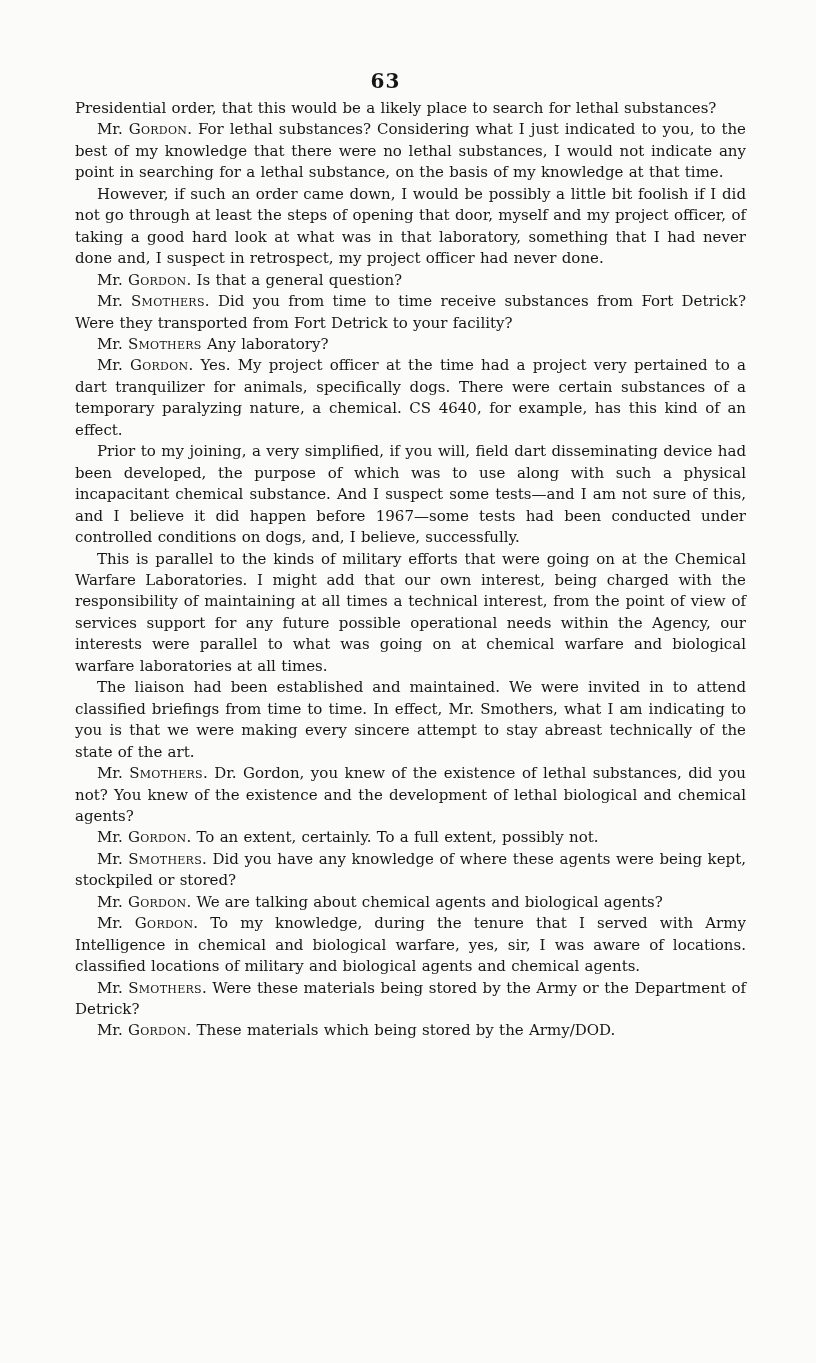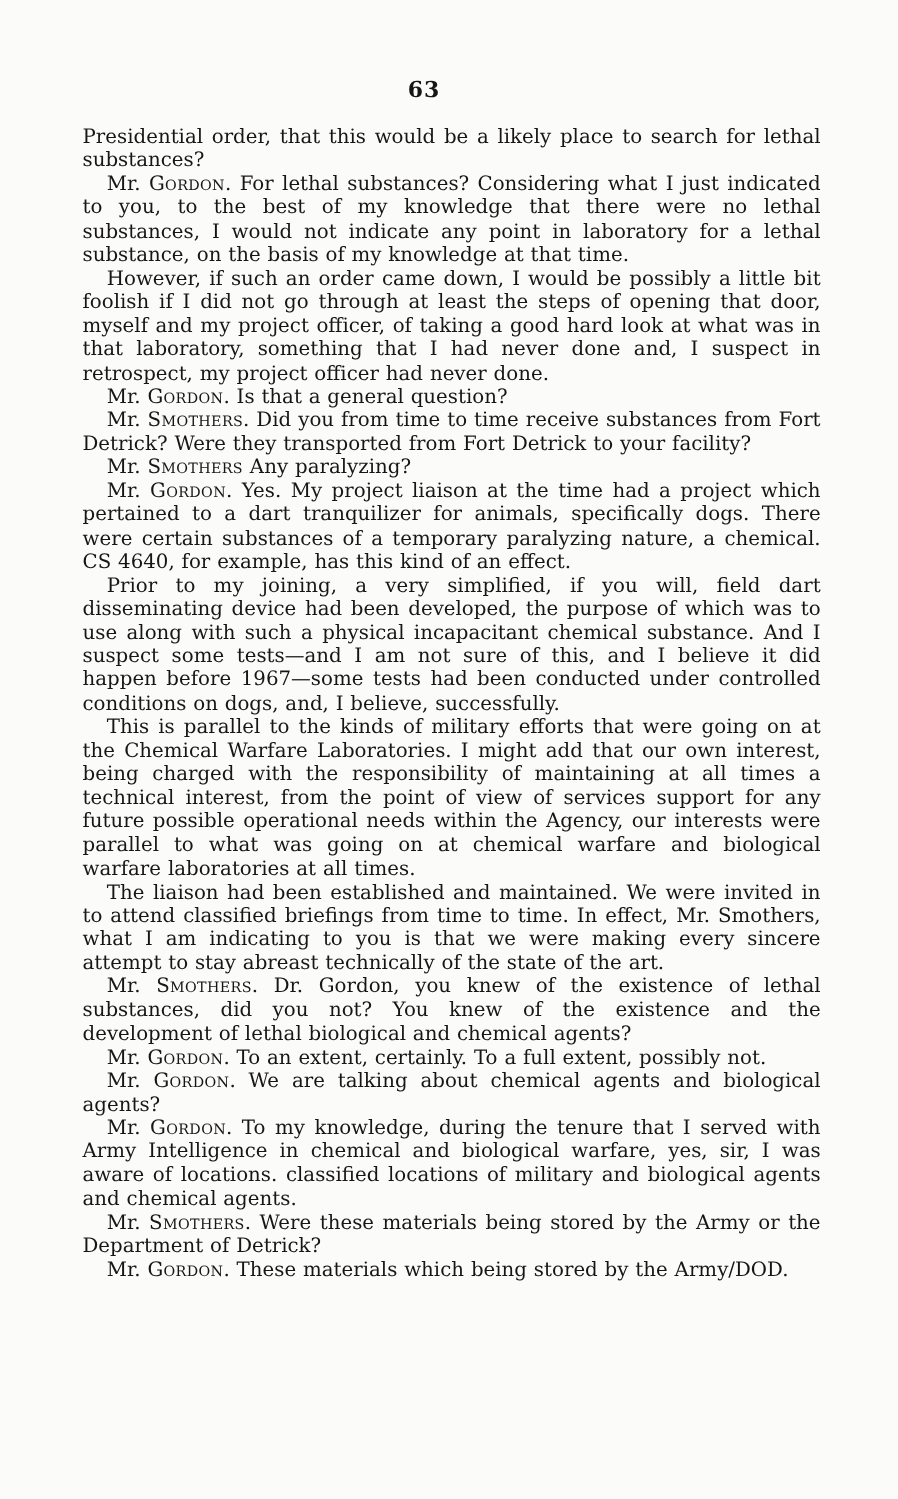--- a/index.html
+++ b/index.html
@@ -27,23 +27,23 @@
     left: 0;
     width: 100%;
     text-align: center;
     font-size: 20px;
     font-weight: bold;
     letter-spacing: 1px;
   }
   .page-body {
     position: absolute;
     left: 75px;
-    top: 114px;
+    top: 98px;
     width: 671px;
-    font-size: 18px;
+    font-size: 15px;
     line-height: 21.45px;
     text-align: justify;
     text-justify: inter-word;
   }
   p.para {
     margin: 0;
     padding: 0;
     text-indent: 22px;
     word-spacing: 0.5px;
   }
@@ -56,29 +56,30 @@
     margin-top: 28px;
   }
 </style>
 </head>
 <body>
 
 <div class="sheet">
   <div class="page-number">63</div>
   <div class="page-body">
       <p class="para no-indent"><span>Presidential order, that this would be a likely place to search for lethal substances?</span></p>
-      <p class="para"><span>Mr.</span> <span class="speaker-name">Gordon</span>. <span>For lethal substances? Considering what I just indicated to you, to the best of my knowledge that there were no lethal substances, I would not indicate any point in laboratory for a lethal substance, on the basis of my knowledge at that time.</span></p>
+      <p class="para"><span>Mr.</span> <span class="speaker-name">Gordon</span>. <span>For lethal substances? Considering what I just indicated to you, to the best of my knowledge that there were no lethal substances, I would not indicate any point in searching for a lethal substance, on the basis of my knowledge at that time.</span></p>
       <p class="para"><span>However, if such an order came down, I would be possibly a little bit foolish if I did not go through at least the steps of opening that door, myself and my project officer, of taking a good hard look at what was in that laboratory, something that I had never done and, I suspect in retrospect, my project officer had never done.</span></p>
       <p class="para"><span>Mr.</span> <span class="speaker-name">Gordon</span>. <span>Is that a general question?</span></p>
       <p class="para"><span>Mr.</span> <span class="speaker-name">Smothers</span>. <span>Did you from time to time receive substances from Fort Detrick? Were they transported from Fort Detrick to your facility?</span></p>
-      <p class="para"><span>Mr.</span> <span class="speaker-name">Smothers</span> <span>Any paralyzing?</span></p>
-      <p class="para"><span>Mr.</span> <span class="speaker-name">Gordon</span>. <span>Yes. My project liaison at the time had a project which pertained to a dart tranquilizer for animals, specifically dogs. There were certain substances of a temporary paralyzing nature, a chemical. CS 4640, for example, has this kind of an effect.</span></p>
+      <p class="para"><span>Mr.</span> <span class="speaker-name">Smothers</span> <span>Any laboratory?</span></p>
+      <p class="para"><span>Mr.</span> <span class="speaker-name">Gordon</span>. <span>Yes. My project officer at the time had a project very pertained to a dart tranquilizer for animals, specifically dogs. There were certain substances of a temporary paralyzing nature, a chemical. CS 4640, for example, has this kind of an effect.</span></p>
       <p class="para"><span>Prior to my joining, a very simplified, if you will, field dart disseminating device had been developed, the purpose of which was to use along with such a physical incapacitant chemical substance. And I suspect some tests—and I am not sure of this, and I believe it did happen before 1967—some tests had been conducted under controlled conditions on dogs, and, I believe, successfully.</span></p>
       <p class="para"><span>This is parallel to the kinds of military efforts that were going on at the Chemical Warfare Laboratories. I might add that our own interest, being charged with the responsibility of maintaining at all times a technical interest, from the point of view of services support for any future possible operational needs within the Agency, our interests were parallel to what was going on at chemical warfare and biological warfare laboratories at all times.</span></p>
       <p class="para"><span>The liaison had been established and maintained. We were invited in to attend classified briefings from time to time. In effect, Mr. Smothers, what I am indicating to you is that we were making every sincere attempt to stay abreast technically of the state of the art.</span></p>
       <p class="para"><span>Mr.</span> <span class="speaker-name">Smothers</span>. <span>Dr. Gordon, you knew of the existence of lethal substances, did you not? You knew of the existence and the development of lethal biological and chemical agents?</span></p>
       <p class="para"><span>Mr.</span> <span class="speaker-name">Gordon</span>. <span>To an extent, certainly. To a full extent, possibly not.</span></p>
+      <p class="para"><span>Mr.</span> <span class="speaker-name">Smothers</span>. <span>Did you have any knowledge of where these agents were being kept, stockpiled or stored?</span></p>
       <p class="para"><span>Mr.</span> <span class="speaker-name">Gordon</span>. <span>We are talking about chemical agents and biological agents?</span></p>
       <p class="para"><span>Mr.</span> <span class="speaker-name">Gordon</span>. <span>To my knowledge, during the tenure that I served with Army Intelligence in chemical and biological warfare, yes, sir, I was aware of locations. classified locations of military and biological agents and chemical agents.</span></p>
       <p class="para"><span>Mr.</span> <span class="speaker-name">Smothers</span>. <span>Were these materials being stored by the Army or the Department of Detrick?</span></p>
       <p class="para"><span>Mr.</span> <span class="speaker-name">Gordon</span>. <span>These materials which being stored by the Army/DOD.</span></p>
     </div>
 </div>
 
 </body></html>

